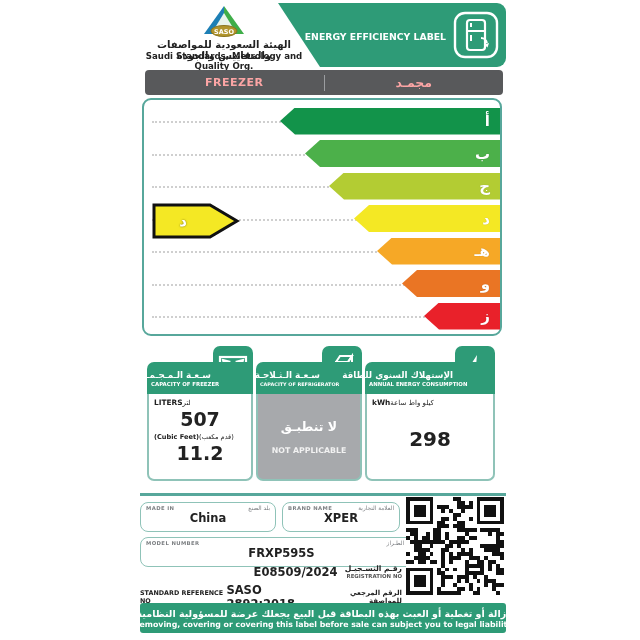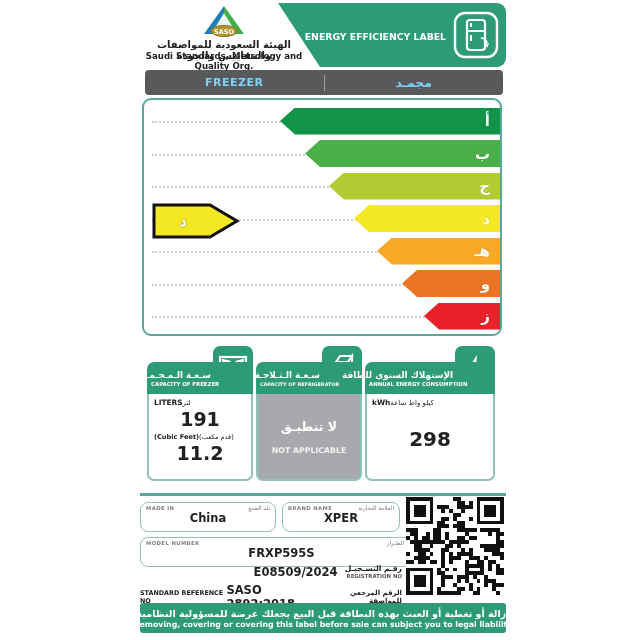--- a/index.html
+++ b/index.html
@@ -18,21 +18,21 @@
   .banner{left:278px;top:3px;width:228px;height:64px;background:var(--green);
     border-radius:0 9px 9px 0;clip-path:polygon(0 0,100% 0,100% 100%,42px 100%);
     display:flex;align-items:center;justify-content:flex-end;gap:7px;padding-right:7px;}
   .banner-text{text-align:center;color:#fff;position:relative;padding-left:10px;}
   .banner-text::before{content:"";position:absolute;left:0;top:3px;bottom:3px;width:2.5px;background:#fff;border-radius:2px;}
   .banner-ar{font-size:14.5px;font-weight:bold;direction:rtl;white-space:nowrap;}
   .banner-en{font-size:9.3px;font-weight:bold;white-space:nowrap;margin-top:2px;}
 
   
   .type-bar{left:145px;top:70px;width:358px;height:25px;background:var(--graybar);
-    border-radius:4px;display:flex;align-items:center;color:#7dd3fc;}
+    border-radius:4px;display:flex;align-items:center;color:#fca5a5;}
   .type-half{flex:1;text-align:center;font-weight:bold;}
   .type-en{font-size:11px;letter-spacing:.5px;}
   .type-ar{font-size:12.5px;direction:rtl;}
   .type-div{width:1px;height:16px;background:#9b9da0;}
 
   
   .panel{left:142px;top:98px;width:360px;height:238px;background:#fff;
     border:2px solid var(--teal);border-radius:9px;padding-top:5px;}
   .rating-row{position:relative;height:32.5px;}
   .dotline{position:absolute;left:8px;right:8px;top:50%;border-top:2px dotted #cfcfcf;}
@@ -197,21 +197,21 @@
     </div>
     <div class="head">
       <div class="head-ar">سـعـة الـمـجـمـد</div>
       <div class="head-en">CAPACITY OF FREEZER</div>
     </div>
     <div class="body">
       <div class="lblrow">
         <span class="lbl-en">LITERS</span>
         <span class="lbl-ar">لتر</span>
       </div>
-      <div class="bigval">191</div>
+      <div class="bigval">507</div>
       <div class="lblrow">
         <span class="lbl-en" style="font-size:6.6px">(Cubic Feet)</span>
         <span class="lbl-ar" style="font-size:6.6px">(قدم مكعب)</span>
       </div>
       <div class="bigval">11.2</div>
     </div>
   </div>
 
   <div class="abs card" style="left:256px;width:106px">
     <div class="tab">

